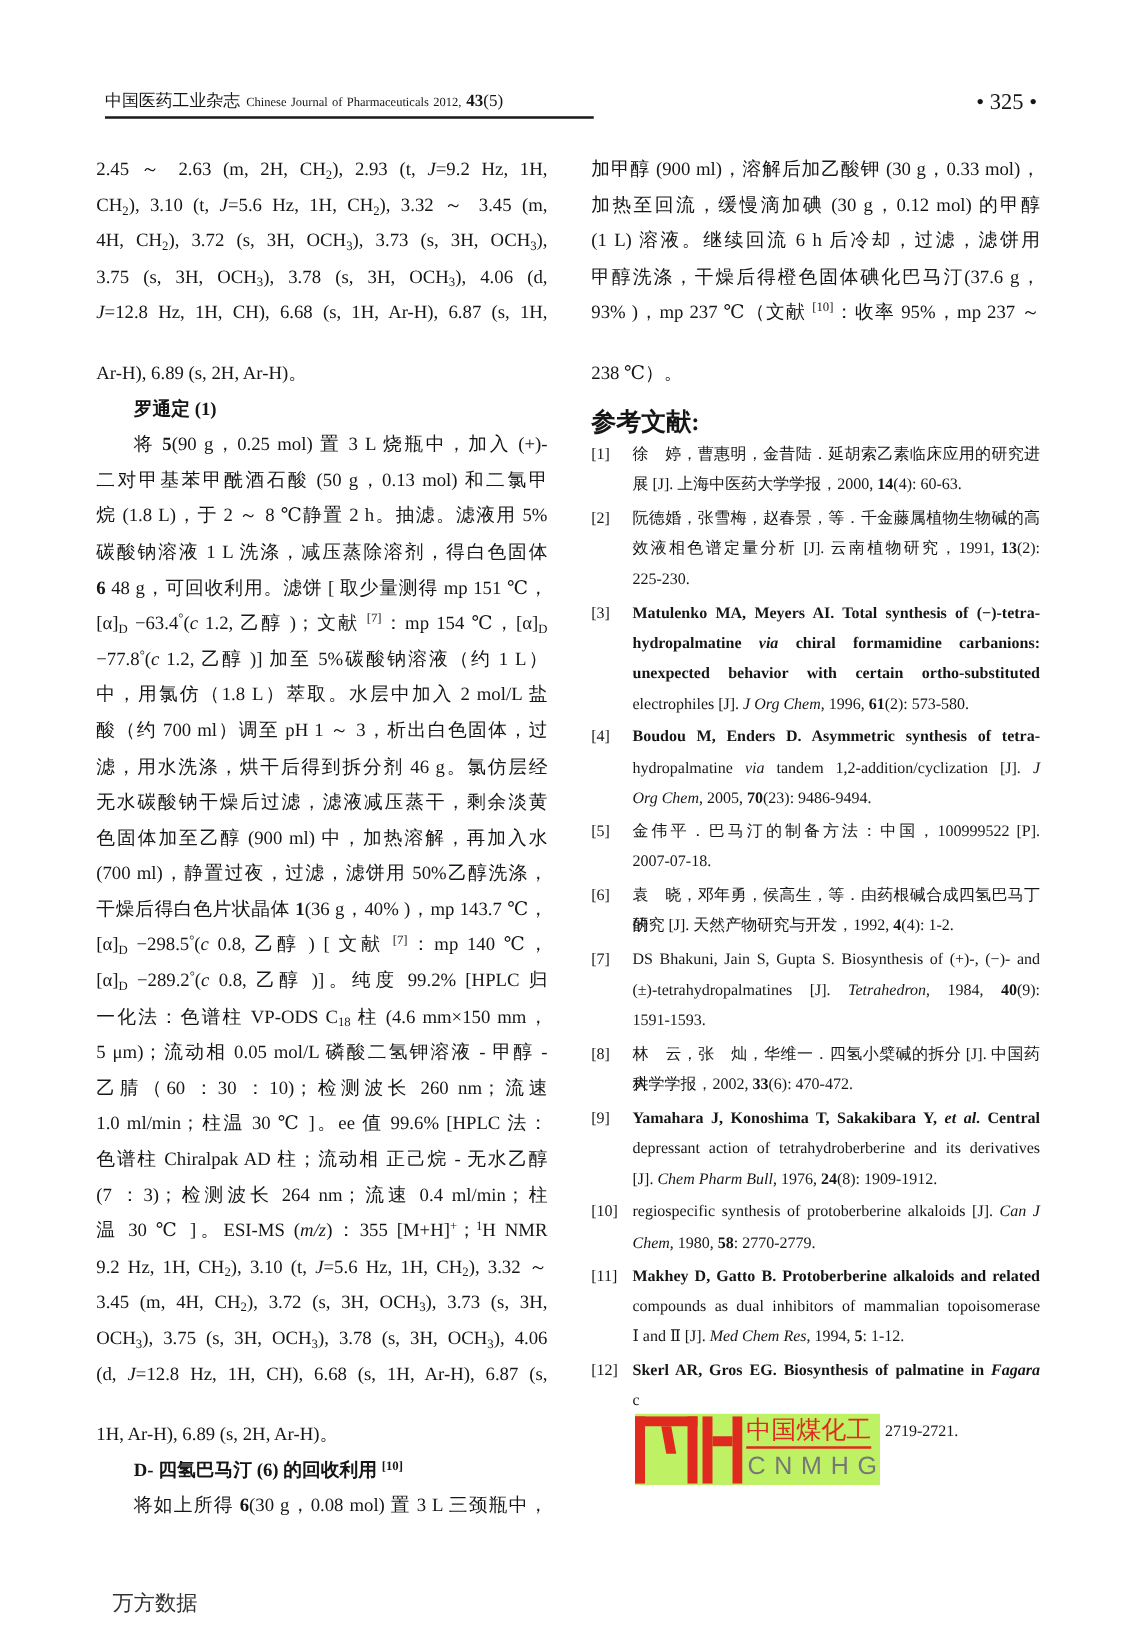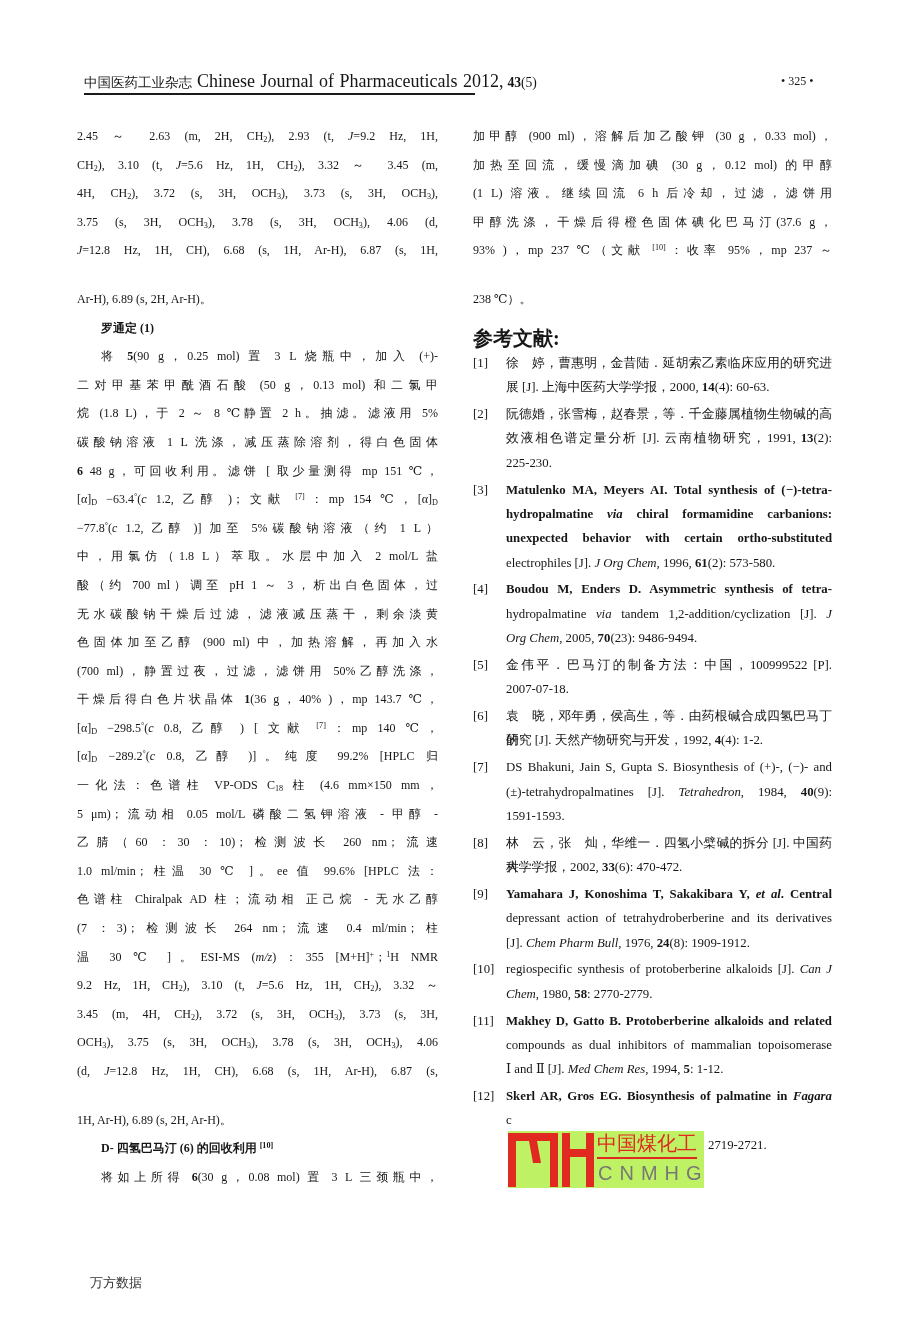--- a/index.html
+++ b/index.html
@@ -4,28 +4,28 @@
 <style>
   html, body { margin: 0; padding: 0; background: #ffffff; }
   #page {
     position: relative; width: 904px; height: 1318px; overflow: hidden;
     background: #ffffff; color: #161616;
     font-family: "Liberation Serif", "DejaVu Serif", serif;
   }
   
   .header { position: absolute; left: 84px; top: 72px; height: 18px; line-height: 18px; white-space: nowrap; }
   .header .cn { font-size: 13.5px; }
-  .header .en { font-size: 18px; word-spacing: 1px; margin-left: 5px; }
+  .header .en { font-size: 10px; word-spacing: 1px; margin-left: 5px; }
   .header .vol { font-size: 13.6px; font-weight: bold; }
   .header .iss { font-size: 13.6px; }
   .header-rule { position: absolute; left: 84px; top: 93px; width: 391px; height: 2px; background: #1a1a1a; }
-  .page-num { position: absolute; left: 781px; top: 72px; height: 18px; line-height: 18px; font-size: 12px; white-space: nowrap; }
-
-  
-  .col { position: absolute; font-size: 12px; }
+  .page-num { position: absolute; left: 781px; top: 72px; height: 18px; line-height: 18px; font-size: 18px; white-space: nowrap; }
+
+  
+  .col { position: absolute; font-size: 15px; }
   .col-left { left: 77px; top: 122px; width: 361px; }
   .col-right { left: 473px; top: 122px; width: 359px; }
   .ln { height: 28.6px; line-height: 28.6px; text-align: justify; text-align-last: justify; }
   .ln.end { text-align-last: left; margin-top: 20px; }
   .ln.ind { text-indent: 2em; }
   .ln.head { font-weight: bold; text-indent: 2em; text-align-last: left; }
 
   
   .b { font-weight: bold; }
   .i { font-style: italic; }
@@ -44,21 +44,21 @@
   .ref-tail { position: absolute; left: 697px; top: 1133px; height: 24.3px; line-height: 24.3px; font-size: 12.8px; white-space: nowrap; }
 
   
   .logo { position: absolute; left: 508px; top: 1131px; width: 196px; height: 57px; background: #bef264; }
   .logo svg { position: absolute; left: 0; top: 2px; }
   .logo .logo-cn { position: absolute; left: 89px; top: 0; font-size: 20px; line-height: 24px; white-space: nowrap; font-family: "DejaVu Sans", sans-serif; }
   .logo .logo-rule { position: absolute; left: 89px; top: 26px; width: 100px; height: 2px; }
   .logo .logo-en { position: absolute; left: 90px; top: 30px; font-size: 20px; line-height: 24px; letter-spacing: 7px; color: #777777; white-space: nowrap; font-family: "Liberation Sans", sans-serif; }
 
   
-  .footer { position: absolute; left: 90px; top: 1273px; font-size: 13px; line-height: 20px; color: #333333; font-family: "DejaVu Sans", sans-serif; }
+  .footer { position: absolute; left: 90px; top: 1273px; font-size: 17px; line-height: 20px; color: #333333; font-family: "DejaVu Sans", sans-serif; }
 </style>
 </head>
 <body>
 
 <div id="page">
 
   <div class="header">
     <span class="cn">中国医药工业杂志</span><span class="en">Chinese Journal of Pharmaceuticals 2012,</span>
     <span class="vol">43</span><span class="iss">(5)</span>
   </div>
@@ -75,20 +75,21 @@
     <div class="ln head"><span class="b">罗通定 (1)</span></div>
     <div class="ln ind"><span>将 </span><span class="b">5</span><span>(90 g，0.25 mol) 置 3 L 烧瓶中，加入 (+)-</span></div>
     <div class="ln"><span>二对甲基苯甲酰酒石酸 (50 g，0.13 mol) 和二氯甲</span></div>
     <div class="ln"><span>烷 (1.8 L)，于 2 ～ 8 ℃静置 2 h。抽滤。滤液用 5%</span></div>
     <div class="ln"><span>碳酸钠溶液 1 L 洗涤，减压蒸除溶剂，得白色固体</span></div>
     <div class="ln"><span class="b">6</span><span> 48 g，可回收利用。滤饼 [ 取少量测得 mp 151 ℃，</span></div>
     <div class="ln"><span>[α]</span><span class="sub">D</span><span> −63.4</span><span class="sup">°</span><span>(</span><span class="i">c</span><span> 1.2, 乙醇 )；文献 </span><span class="sup">[7]</span><span>：mp 154 ℃，[α]</span><span class="sub">D</span></div>
     <div class="ln"><span>−77.8</span><span class="sup">°</span><span>(</span><span class="i">c</span><span> 1.2, 乙醇 )] 加至 5%碳酸钠溶液（约 1 L）</span></div>
     <div class="ln"><span>中，用氯仿（1.8 L）萃取。水层中加入 2 mol/L 盐</span></div>
     <div class="ln"><span>酸（约 700 ml）调至 pH 1 ～ 3，析出白色固体，过</span></div>
+    <div class="ln"><span>滤，用水洗涤，烘干后得到拆分剂 46 g。氯仿层经</span></div>
     <div class="ln"><span>无水碳酸钠干燥后过滤，滤液减压蒸干，剩余淡黄</span></div>
     <div class="ln"><span>色固体加至乙醇 (900 ml) 中，加热溶解，再加入水</span></div>
     <div class="ln"><span>(700 ml)，静置过夜，过滤，滤饼用 50%乙醇洗涤，</span></div>
     <div class="ln"><span>干燥后得白色片状晶体 </span><span class="b">1</span><span>(36 g，40% )，mp 143.7 ℃，</span></div>
     <div class="ln"><span>[α]</span><span class="sub">D</span><span> −298.5</span><span class="sup">°</span><span>(</span><span class="i">c</span><span> 0.8, 乙醇 ) [ 文献 </span><span class="sup">[7]</span><span>：mp 140 ℃，</span></div>
     <div class="ln"><span>[α]</span><span class="sub">D</span><span> −289.2</span><span class="sup">°</span><span>(</span><span class="i">c</span><span> 0.8, 乙醇 )]。纯度 99.2% [HPLC 归</span></div>
     <div class="ln"><span>一化法：色谱柱 VP-ODS C</span><span class="sub">18</span><span> 柱 (4.6 mm×150 mm，</span></div>
     <div class="ln"><span>5 μm)；流动相 0.05 mol/L 磷酸二氢钾溶液 - 甲醇 -</span></div>
     <div class="ln"><span>乙腈（60 ：30 ：10)；检测波长 260 nm；流速</span></div>
     <div class="ln"><span>1.0 ml/min；柱温 30 ℃ ]。ee 值 99.6% [HPLC 法：</span></div>

